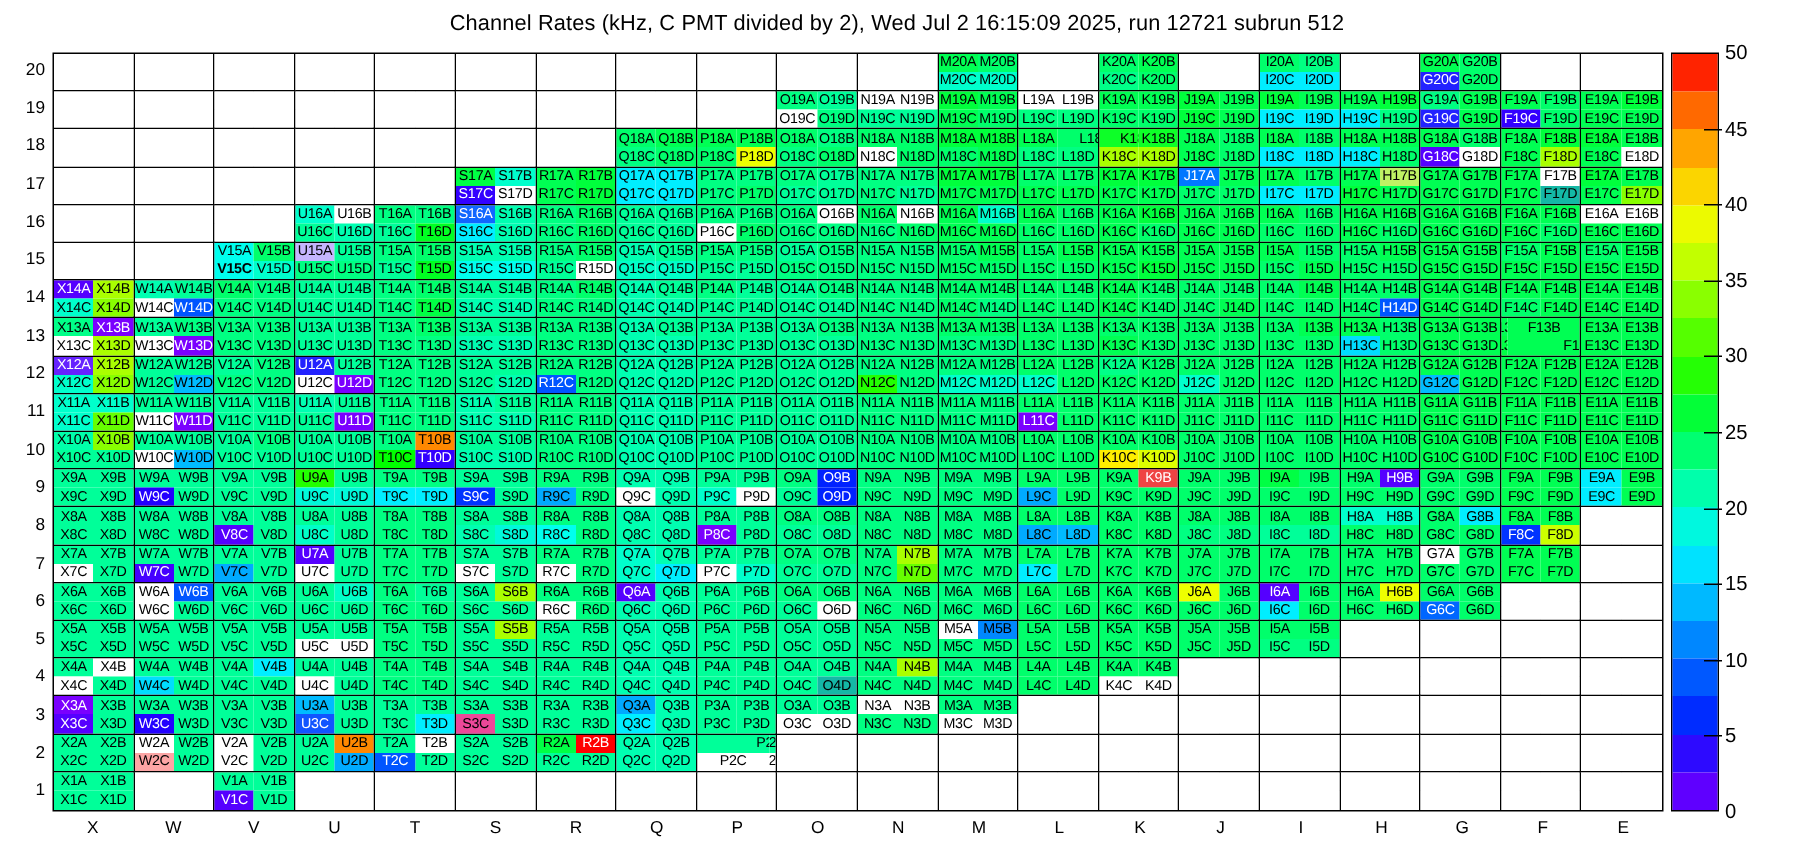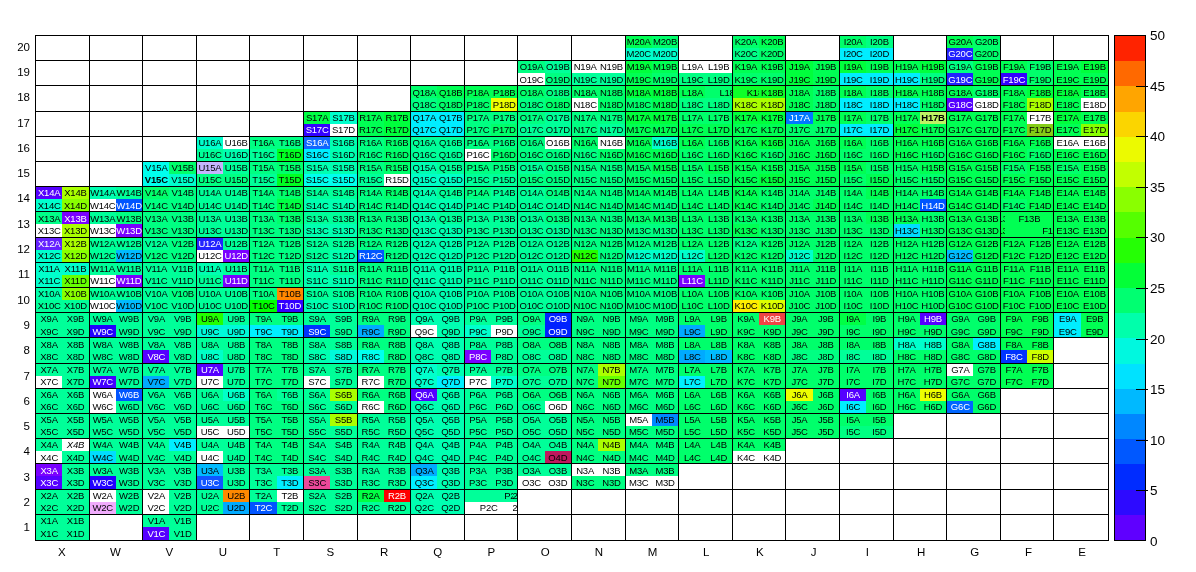--- a/index.html
+++ b/index.html
@@ -36,20 +36,21 @@
         flex-direction:column;}
   #cbar .seg{flex:1 1 0;}
   .cbtick{position:absolute;left:1150px;font-size:13.5px;
           transform:translateY(-50%);}
   .cbline{position:absolute;left:1136px;width:12px;height:1px;background:#000;}
 </style>
 </head>
 <body>
 
 <div id="root">
+  <div id="title">Channel Rates (kHz, C PMT divided by 2), Wed Jul  2 16:15:09 2025, run 12721 subrun 512</div>
   <div id="plot">
     <div id="grid">
         <div class="cell">
           <div class="sub blank"></div>
           <div class="sub blank"></div>
           <div class="sub blank"></div>
           <div class="sub blank"></div>
         </div>
         <div class="cell">
           <div class="sub blank"></div>
@@ -496,35 +497,35 @@
           <div class="sub" style="background: rgb(0, 255, 107); color: rgb(0, 0, 0);">J17D</div>
         </div>
         <div class="cell">
           <div class="sub" style="background: rgb(0, 255, 83); color: rgb(0, 0, 0);">I17A</div>
           <div class="sub" style="background: rgb(0, 255, 107); color: rgb(0, 0, 0);">I17B</div>
           <div class="sub" style="background: rgb(0, 238, 255); color: rgb(0, 0, 0);">I17C</div>
           <div class="sub" style="background: rgb(0, 238, 255); color: rgb(0, 0, 0);">I17D</div>
         </div>
         <div class="cell">
           <div class="sub" style="background: rgb(0, 255, 83); color: rgb(0, 0, 0);">H17A</div>
-          <div class="sub" style="background: #bef264; color: rgb(0, 0, 0); font-weight: bold;">H17B</div>
+          <div class="sub" style="background: #bef264; color: rgb(0, 0, 0);">H17B</div>
           <div class="sub" style="background: rgb(0, 255, 60); color: rgb(0, 0, 0);">H17C</div>
           <div class="sub" style="background: rgb(0, 255, 83); color: rgb(0, 0, 0);">H17D</div>
         </div>
         <div class="cell">
           <div class="sub" style="background: rgb(0, 255, 83); color: rgb(0, 0, 0);">G17A</div>
           <div class="sub" style="background: rgb(0, 255, 83); color: rgb(0, 0, 0);">G17B</div>
           <div class="sub" style="background: rgb(0, 255, 83); color: rgb(0, 0, 0);">G17C</div>
           <div class="sub" style="background: rgb(0, 255, 83); color: rgb(0, 0, 0);">G17D</div>
         </div>
         <div class="cell">
           <div class="sub" style="background: rgb(0, 255, 83); color: rgb(0, 0, 0);">F17A</div>
           <div class="sub" style="background: rgb(255, 255, 255); color: rgb(0, 0, 0);">F17B</div>
           <div class="sub" style="background: rgb(0, 255, 83); color: rgb(0, 0, 0);">F17C</div>
-          <div class="sub" style="background: #84cc16; color: rgb(0, 0, 0);">F17D</div>
+          <div class="sub" style="background: #14b8a6; color: rgb(0, 0, 0);">F17D</div>
         </div>
         <div class="cell lastcol">
           <div class="sub" style="background: rgb(0, 255, 60); color: rgb(0, 0, 0);">E17A</div>
           <div class="sub" style="background: rgb(0, 255, 83); color: rgb(0, 0, 0);">E17B</div>
           <div class="sub" style="background: rgb(0, 255, 83); color: rgb(0, 0, 0);">E17C</div>
           <div class="sub" style="background: rgb(136, 255, 0); color: rgb(0, 0, 0);">E17D</div>
         </div>
         <div class="cell">
           <div class="sub blank"></div>
           <div class="sub blank"></div>
@@ -1960,21 +1961,21 @@
           <div class="sub blank"></div>
         </div>
         <div class="cell lastcol">
           <div class="sub blank"></div>
           <div class="sub blank"></div>
           <div class="sub blank"></div>
           <div class="sub blank"></div>
         </div>
         <div class="cell">
           <div class="sub" style="background: rgb(0, 255, 153); color: rgb(0, 0, 0);">X4A</div>
-          <div class="sub" style="background: rgb(255, 255, 255); color: rgb(0, 0, 0); font-style: italic;">X4B</div>
+          <div class="sub" style="background: rgb(255, 255, 255); color: rgb(0, 0, 0);">X4B</div>
           <div class="sub" style="background: rgb(255, 255, 255); color: rgb(0, 0, 0);">X4C</div>
           <div class="sub" style="background: rgb(0, 255, 153); color: rgb(0, 0, 0);">X4D</div>
         </div>
         <div class="cell">
           <div class="sub" style="background: rgb(0, 255, 153); color: rgb(0, 0, 0);">W4A</div>
           <div class="sub" style="background: rgb(0, 255, 153); color: rgb(0, 0, 0);">W4B</div>
           <div class="sub" style="background: rgb(0, 221, 255); color: rgb(0, 0, 0);">W4C</div>
           <div class="sub" style="background: rgb(0, 255, 153); color: rgb(0, 0, 0);">W4D</div>
         </div>
         <div class="cell">
@@ -2016,21 +2017,21 @@
         <div class="cell">
           <div class="sub" style="background: rgb(0, 255, 153); color: rgb(0, 0, 0);">P4A</div>
           <div class="sub" style="background: rgb(0, 255, 153); color: rgb(0, 0, 0);">P4B</div>
           <div class="sub" style="background: rgb(0, 255, 153); color: rgb(0, 0, 0);">P4C</div>
           <div class="sub" style="background: rgb(0, 255, 153); color: rgb(0, 0, 0);">P4D</div>
         </div>
         <div class="cell">
           <div class="sub" style="background: rgb(0, 255, 153); color: rgb(0, 0, 0);">O4A</div>
           <div class="sub" style="background: rgb(0, 255, 153); color: rgb(0, 0, 0);">O4B</div>
           <div class="sub" style="background: rgb(0, 255, 153); color: rgb(0, 0, 0);">O4C</div>
-          <div class="sub" style="background: #be185d; color: rgb(0, 0, 0);">O4D</div>
+          <div class="sub" style="background: #14b8a6; color: rgb(0, 0, 0);">O4D</div>
         </div>
         <div class="cell">
           <div class="sub" style="background: rgb(0, 255, 130); color: rgb(0, 0, 0);">N4A</div>
           <div class="sub" style="background: rgb(170, 255, 0); color: rgb(0, 0, 0);">N4B</div>
           <div class="sub" style="background: rgb(0, 255, 130); color: rgb(0, 0, 0);">N4C</div>
           <div class="sub" style="background: rgb(0, 255, 130); color: rgb(0, 0, 0);">N4D</div>
         </div>
         <div class="cell">
           <div class="sub" style="background: rgb(0, 255, 130); color: rgb(0, 0, 0);">M4A</div>
           <div class="sub" style="background: rgb(0, 255, 130); color: rgb(0, 0, 0);">M4B</div>
@@ -2207,21 +2208,21 @@
         </div>
         <div class="cell">
           <div class="sub" style="background: rgb(0, 255, 153); color: rgb(0, 0, 0);">X2A</div>
           <div class="sub" style="background: rgb(0, 255, 153); color: rgb(0, 0, 0);">X2B</div>
           <div class="sub" style="background: rgb(0, 255, 153); color: rgb(0, 0, 0);">X2C</div>
           <div class="sub" style="background: rgb(0, 255, 153); color: rgb(0, 0, 0);">X2D</div>
         </div>
         <div class="cell">
           <div class="sub" style="background: rgb(255, 255, 255); color: rgb(0, 0, 0);">W2A</div>
           <div class="sub" style="background: rgb(0, 255, 153); color: rgb(0, 0, 0);">W2B</div>
-          <div class="sub" style="background: #f0abfc; color: rgb(0, 0, 0);">W2C</div>
+          <div class="sub" style="background: #fca5a5; color: rgb(0, 0, 0);">W2C</div>
           <div class="sub" style="background: rgb(0, 255, 153); color: rgb(0, 0, 0);">W2D</div>
         </div>
         <div class="cell">
           <div class="sub" style="background: rgb(255, 255, 255); color: rgb(0, 0, 0);">V2A</div>
           <div class="sub" style="background: rgb(0, 255, 153); color: rgb(0, 0, 0);">V2B</div>
           <div class="sub" style="background: rgb(255, 255, 255); color: rgb(0, 0, 0);">V2C</div>
           <div class="sub" style="background: rgb(0, 255, 153); color: rgb(0, 0, 0);">V2D</div>
         </div>
         <div class="cell">
           <div class="sub" style="background: rgb(0, 255, 153); color: rgb(0, 0, 0);">U2A</div>

